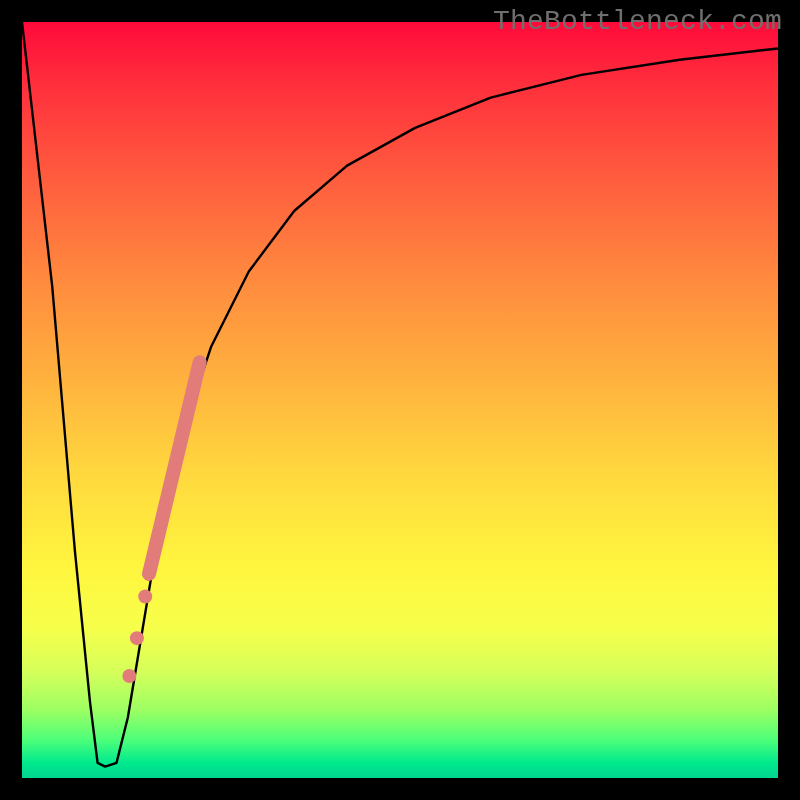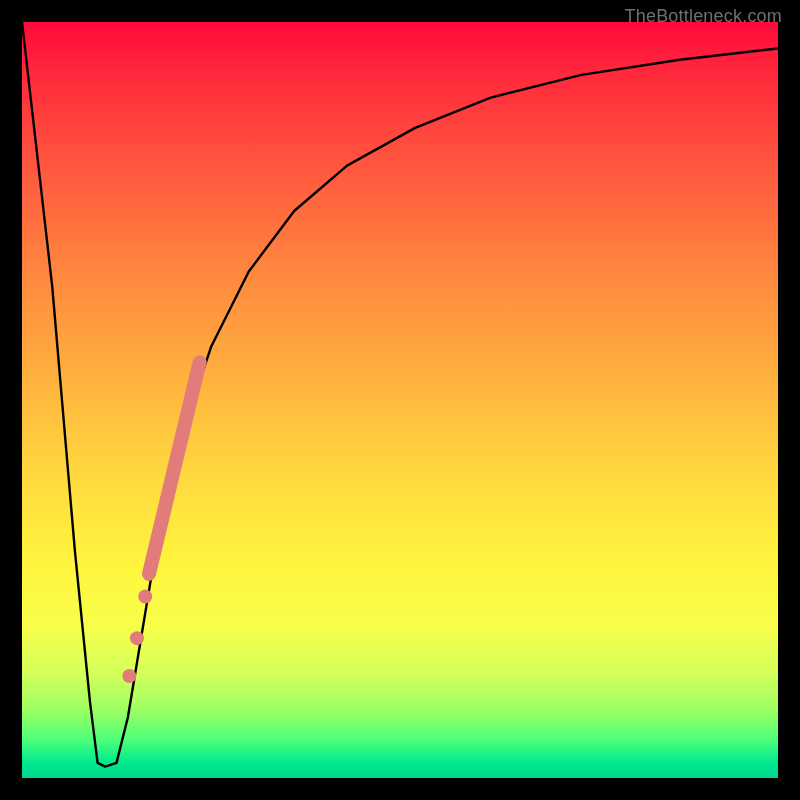--- a/index.html
+++ b/index.html
@@ -7,22 +7,22 @@
     padding: 0;
     width: 800px;
     height: 800px;
     overflow: hidden;
     background: #000;
   }
   .watermark {
     position: absolute;
     top: 6px;
     right: 18px;
-    font-family: Liberation Sans, sans-serif;
-    font-size: 18px;
+    font-family: Liberation Mono, monospace;
+    font-size: 28px;
     color: #6f6f6f;
     font-weight: 400;
     letter-spacing: 0.2px;
     z-index: 50;
   }
   .frame {
     position: absolute;
     left: 0;
     top: 0;
     width: 800px;

